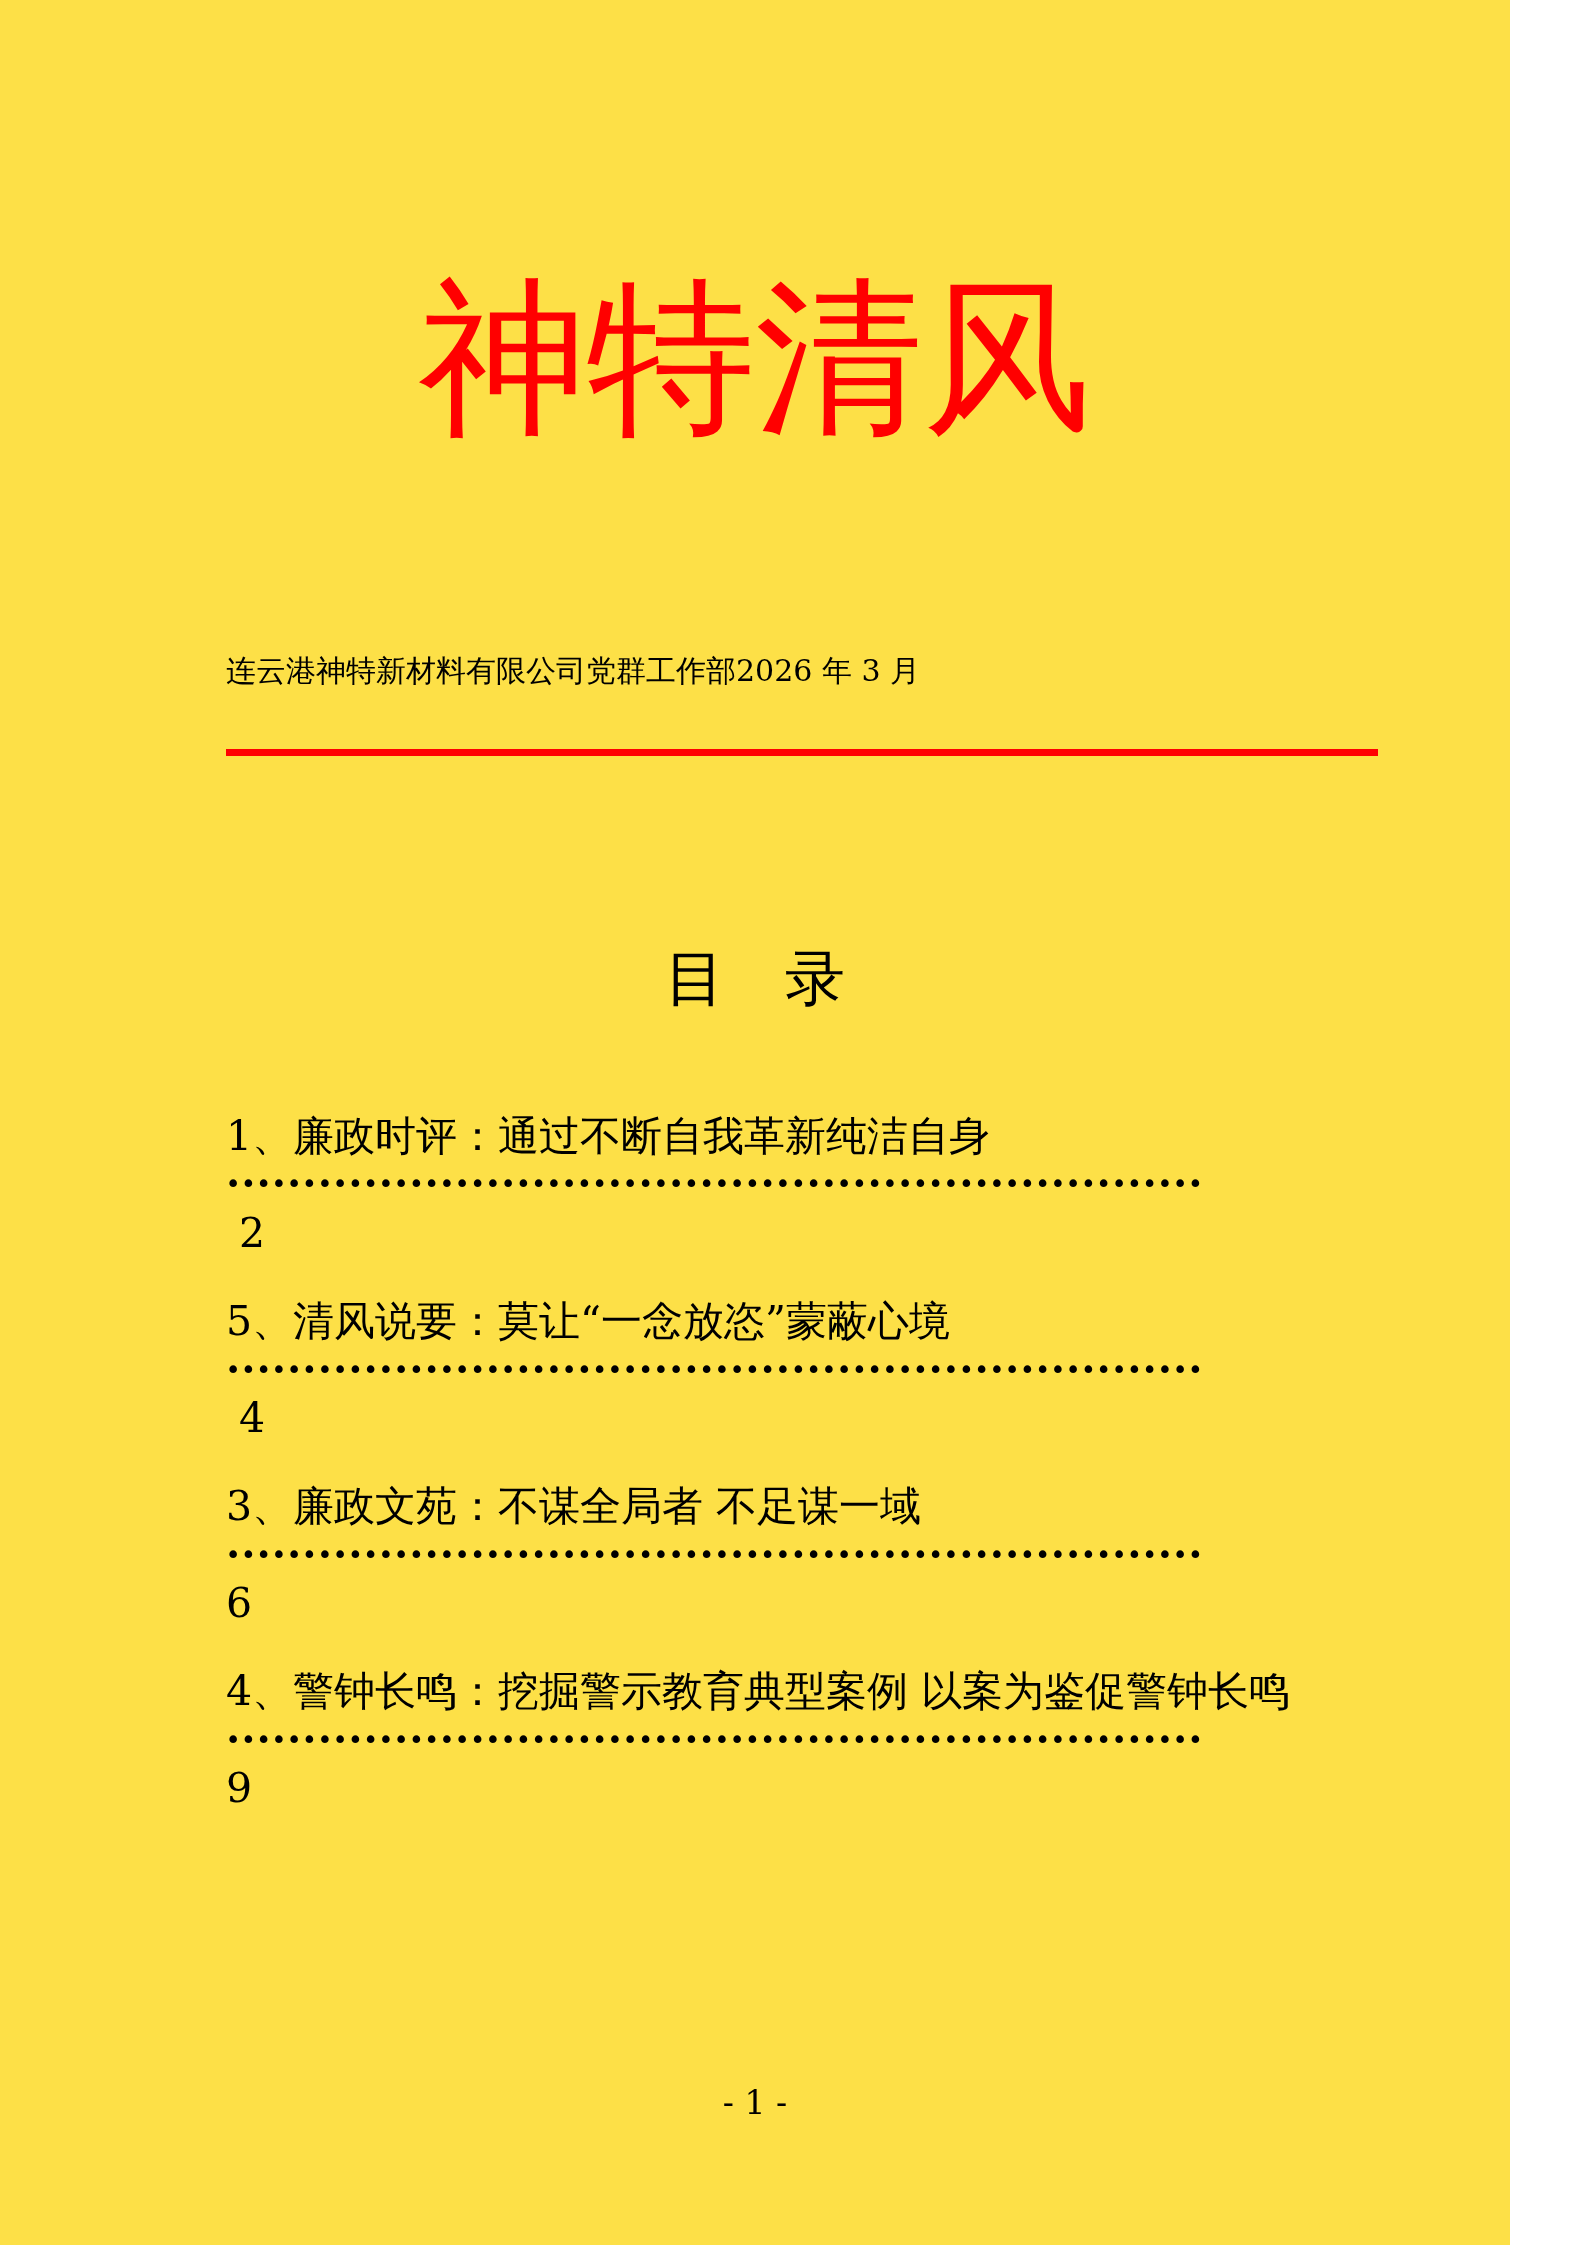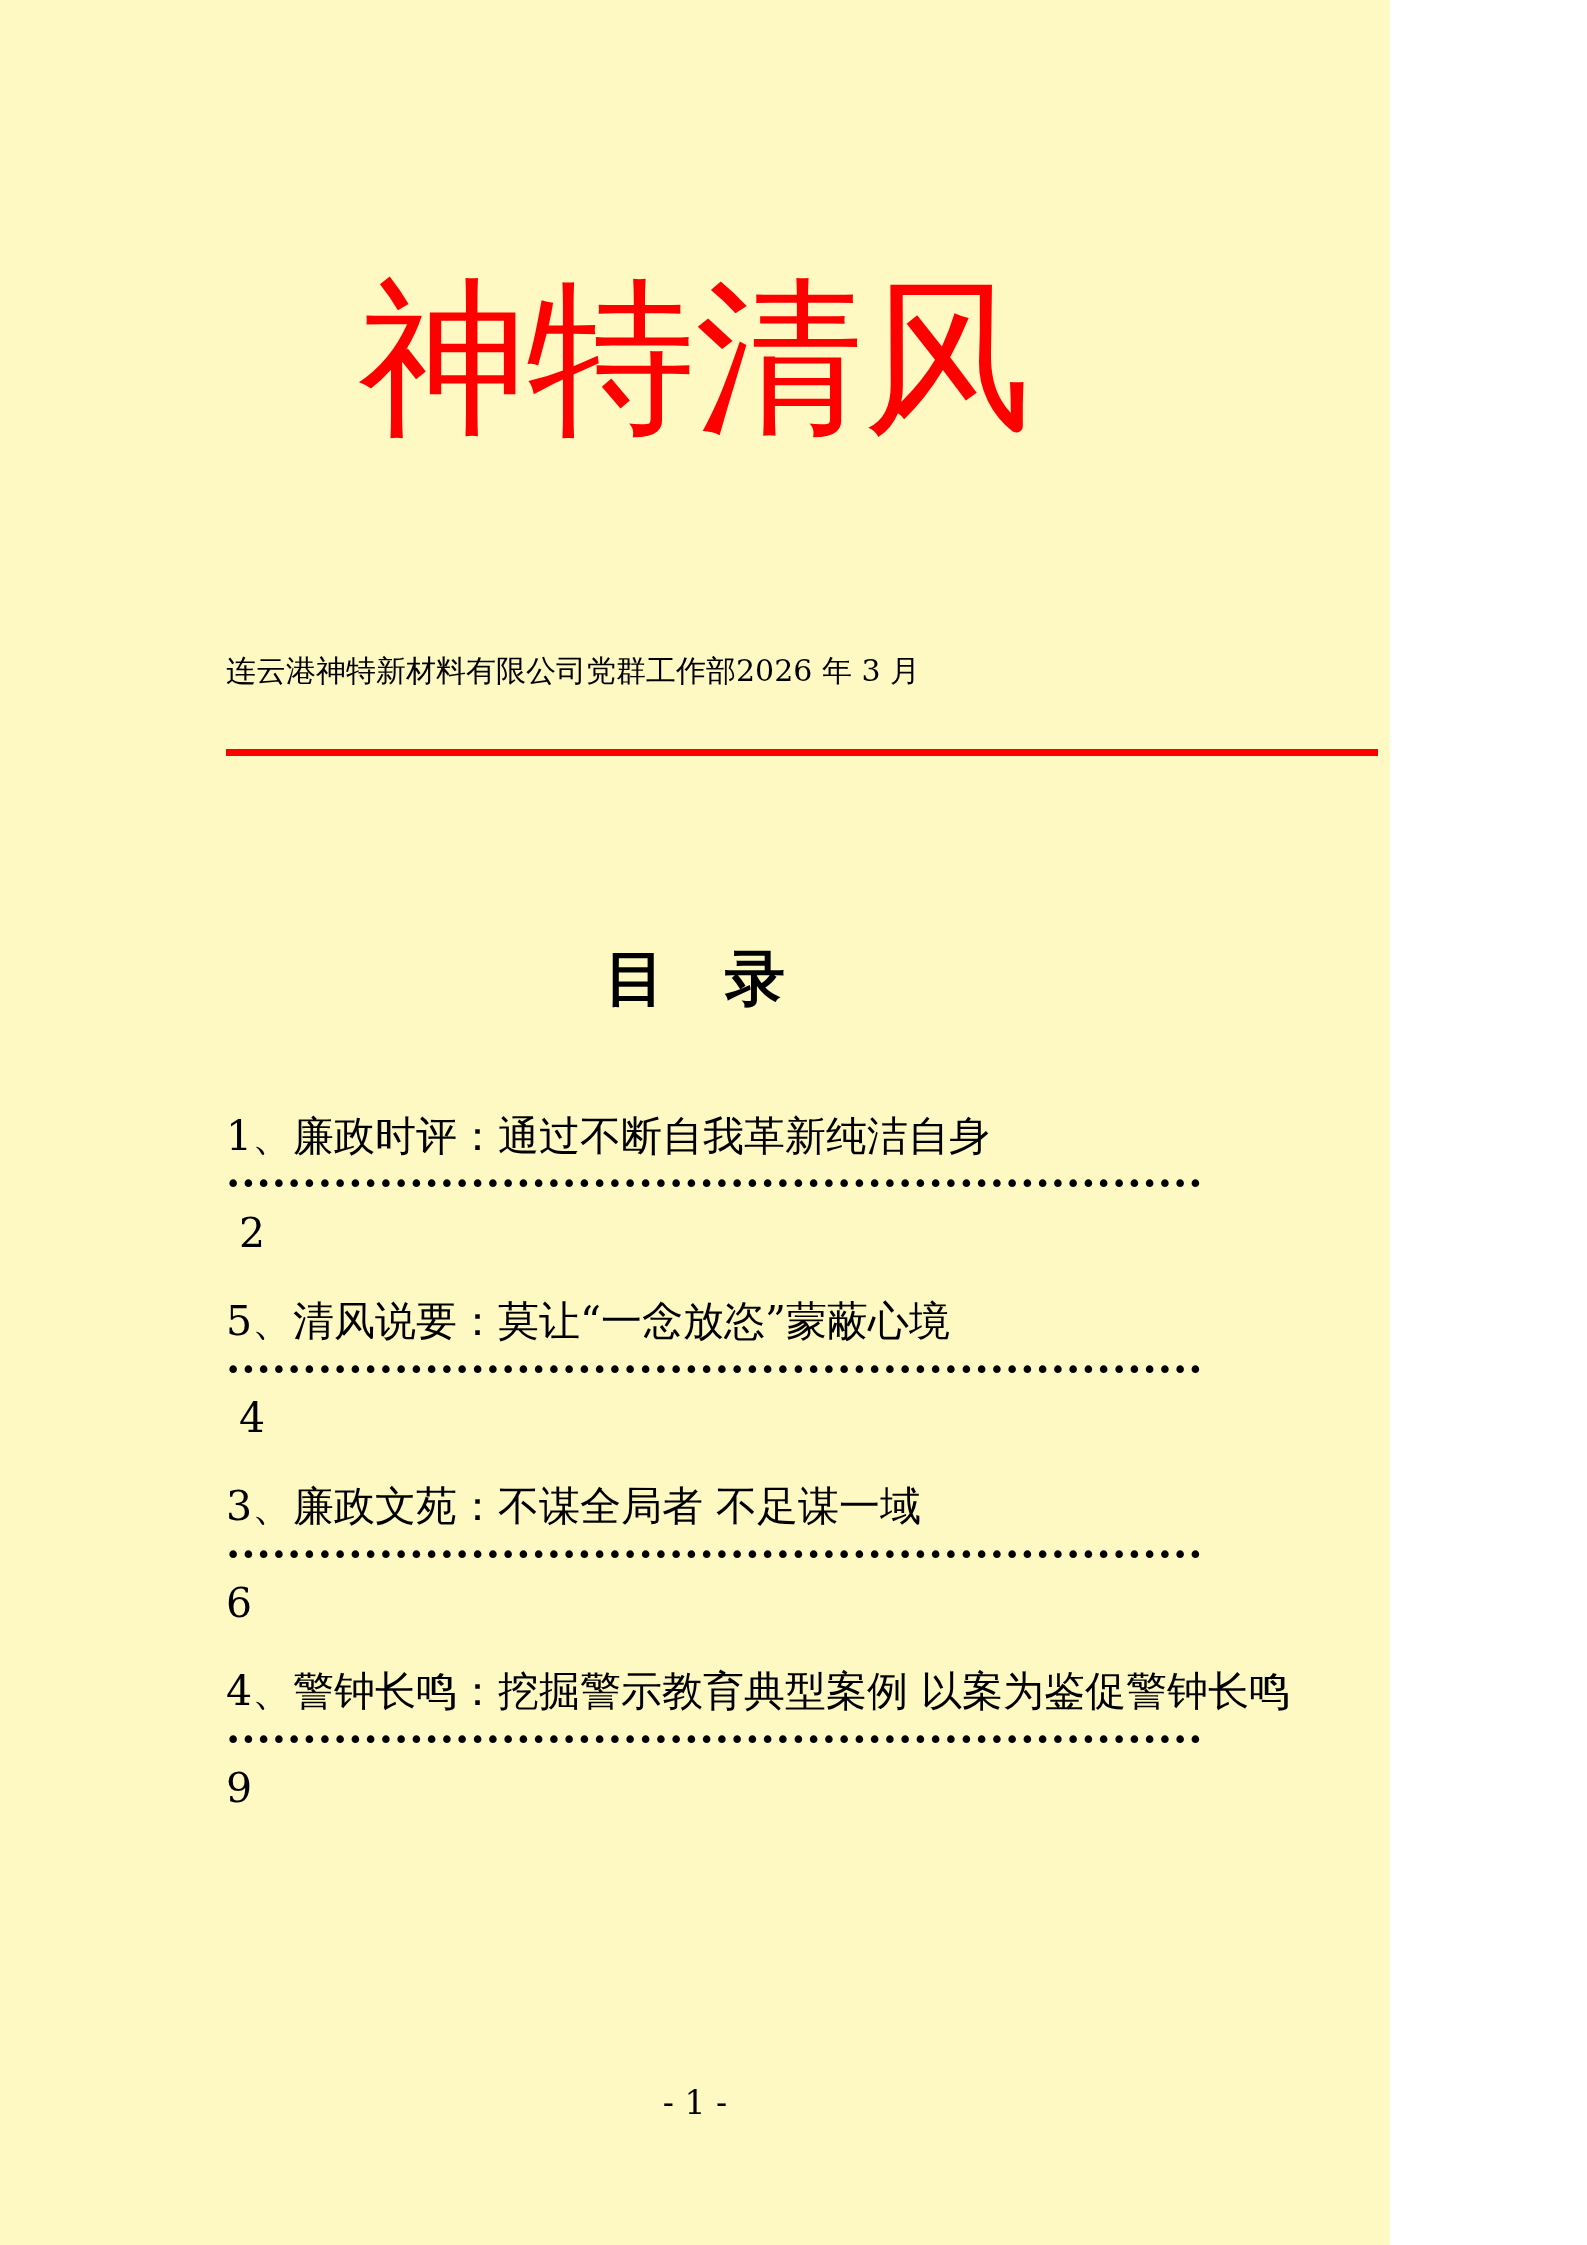--- a/index.html
+++ b/index.html
@@ -2,23 +2,23 @@
 <html lang="zh"><head>
 <meta charset="utf-8">
 <style>
   html, body {
     margin: 0;
     padding: 0;
     background: #ffffff;
   }
   .page {
     position: relative;
-    width: 1390px;
+    width: 1510px;
     height: 2245px;
-    background: #fef9c3;
+    background: #fde047;
     overflow: hidden;
     font-family: "DejaVu Serif", "Liberation Serif", serif;
     color: #000000;
   }
   .masthead {
     position: absolute;
     top: 262px;
     left: 0;
     width: 100%;
     text-align: center;
@@ -60,21 +60,21 @@
     height: 7px;
     background: #ff0000;
   }
   .toc-heading {
     position: absolute;
     top: 942px;
     left: 0;
     width: 100%;
     text-align: center;
     font-size: 60px;
-    font-weight: 700;
+    font-weight: 400;
     line-height: 1.2;
     white-space: pre;
   }
   .toc-list {
     position: absolute;
     top: 1112px;
     left: 226px;
     width: 1150px;
   }
   .toc-entry {

